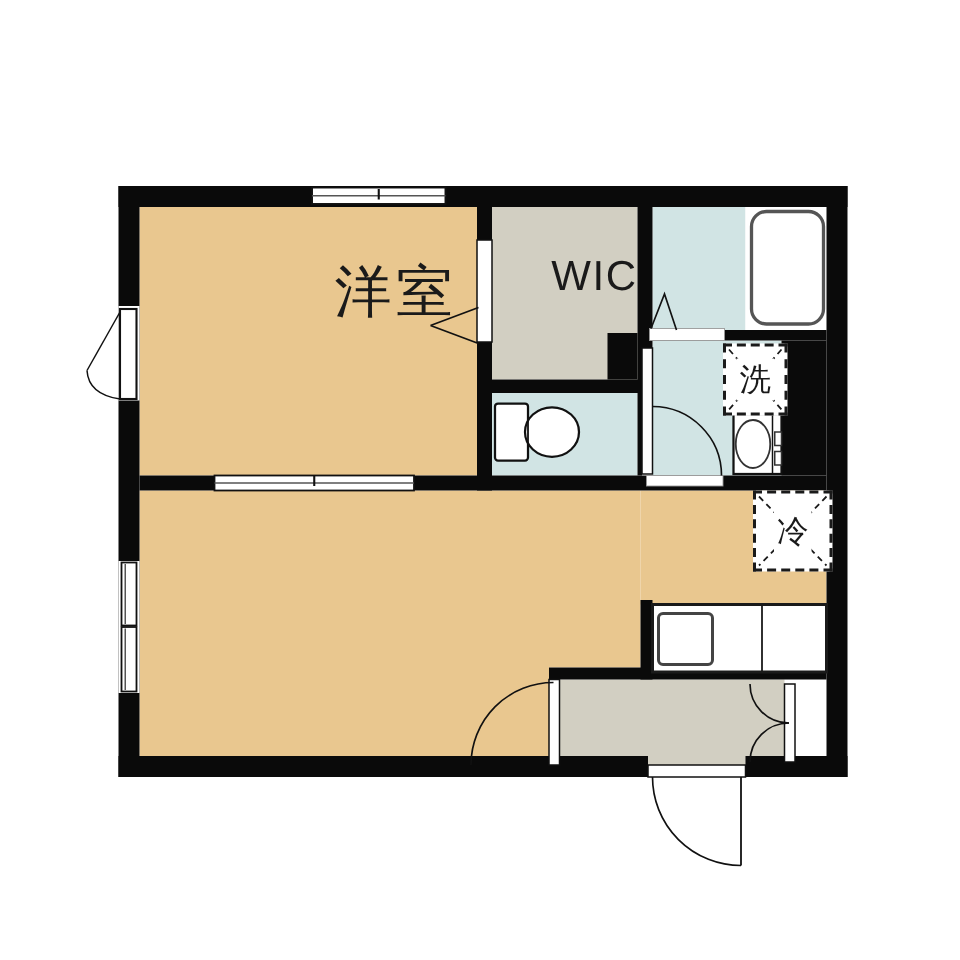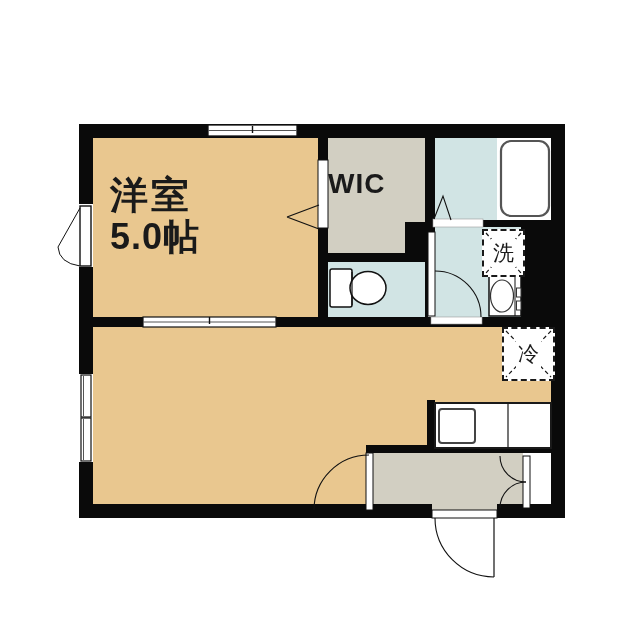--- a/index.html
+++ b/index.html
@@ -5,21 +5,21 @@
   html,body{margin:0;padding:0;background:#ffffff;}
   .canvas{position:relative;width:640px;height:640px;background:#ffffff;overflow:hidden;
           font-family:"Liberation Sans","DejaVu Sans",sans-serif;color:#1a1a1a;}
   .room{position:absolute;z-index:1;}
   .tan{background:#e9c78f;}
   .gray{background:#d2cfc2;}
   .blue{background:#d1e4e4;}
   .white{background:#ffffff;}
   .wall{position:absolute;background:#0a0a0a;z-index:2;}
   .overlay{position:absolute;left:0;top:0;z-index:5;pointer-events:none;}
-  .roomlabel{position:absolute;z-index:6;text-align:left;font-weight:700;line-height:1.12;}
+  .roomlabel{position:absolute;z-index:6;text-align:right;font-weight:400;line-height:1.12;}
   .lbl-main{font-size:38px;letter-spacing:3px;}
   .lbl-size{font-size:36px;letter-spacing:1px;}
   .wic-lbl{font-size:28px;letter-spacing:1px;}
   .dashbox{position:absolute;z-index:6;background:#ffffff;border:2px dashed #1a1a1a;
            display:flex;align-items:center;justify-content:center;}
   .dashbox svg{position:absolute;left:0;top:0;width:100%;height:100%;}
   .dashbox span{position:relative;background:#ffffff;padding:0 2px;font-size:21px;font-weight:500;}
 </style>
 </head>
 <body>
@@ -153,19 +153,18 @@
   <div class="dashbox" style="left:502px;top:327px;width:49px;height:50px;">
     <svg viewBox="0 0 49 50">
       <line x1="2" y1="2" x2="47" y2="48" stroke="#1a1a1a" stroke-width="1.2" stroke-dasharray="4,3"></line>
       <line x1="47" y1="2" x2="2" y2="48" stroke="#1a1a1a" stroke-width="1.2" stroke-dasharray="4,3"></line>
     </svg>
     <span>冷</span>
   </div>
 
   <div class="roomlabel" style="left:110px;top:174px;width:195px;">
     <div class="lbl-main">洋室</div>
-    <div class="lbl-size">5.0帖</div>
   </div>
 
 
   <div class="roomlabel wic-lbl" style="left:328px;top:168px;width:97px;">WIC</div>
 
 </div>
 
 </body></html>

